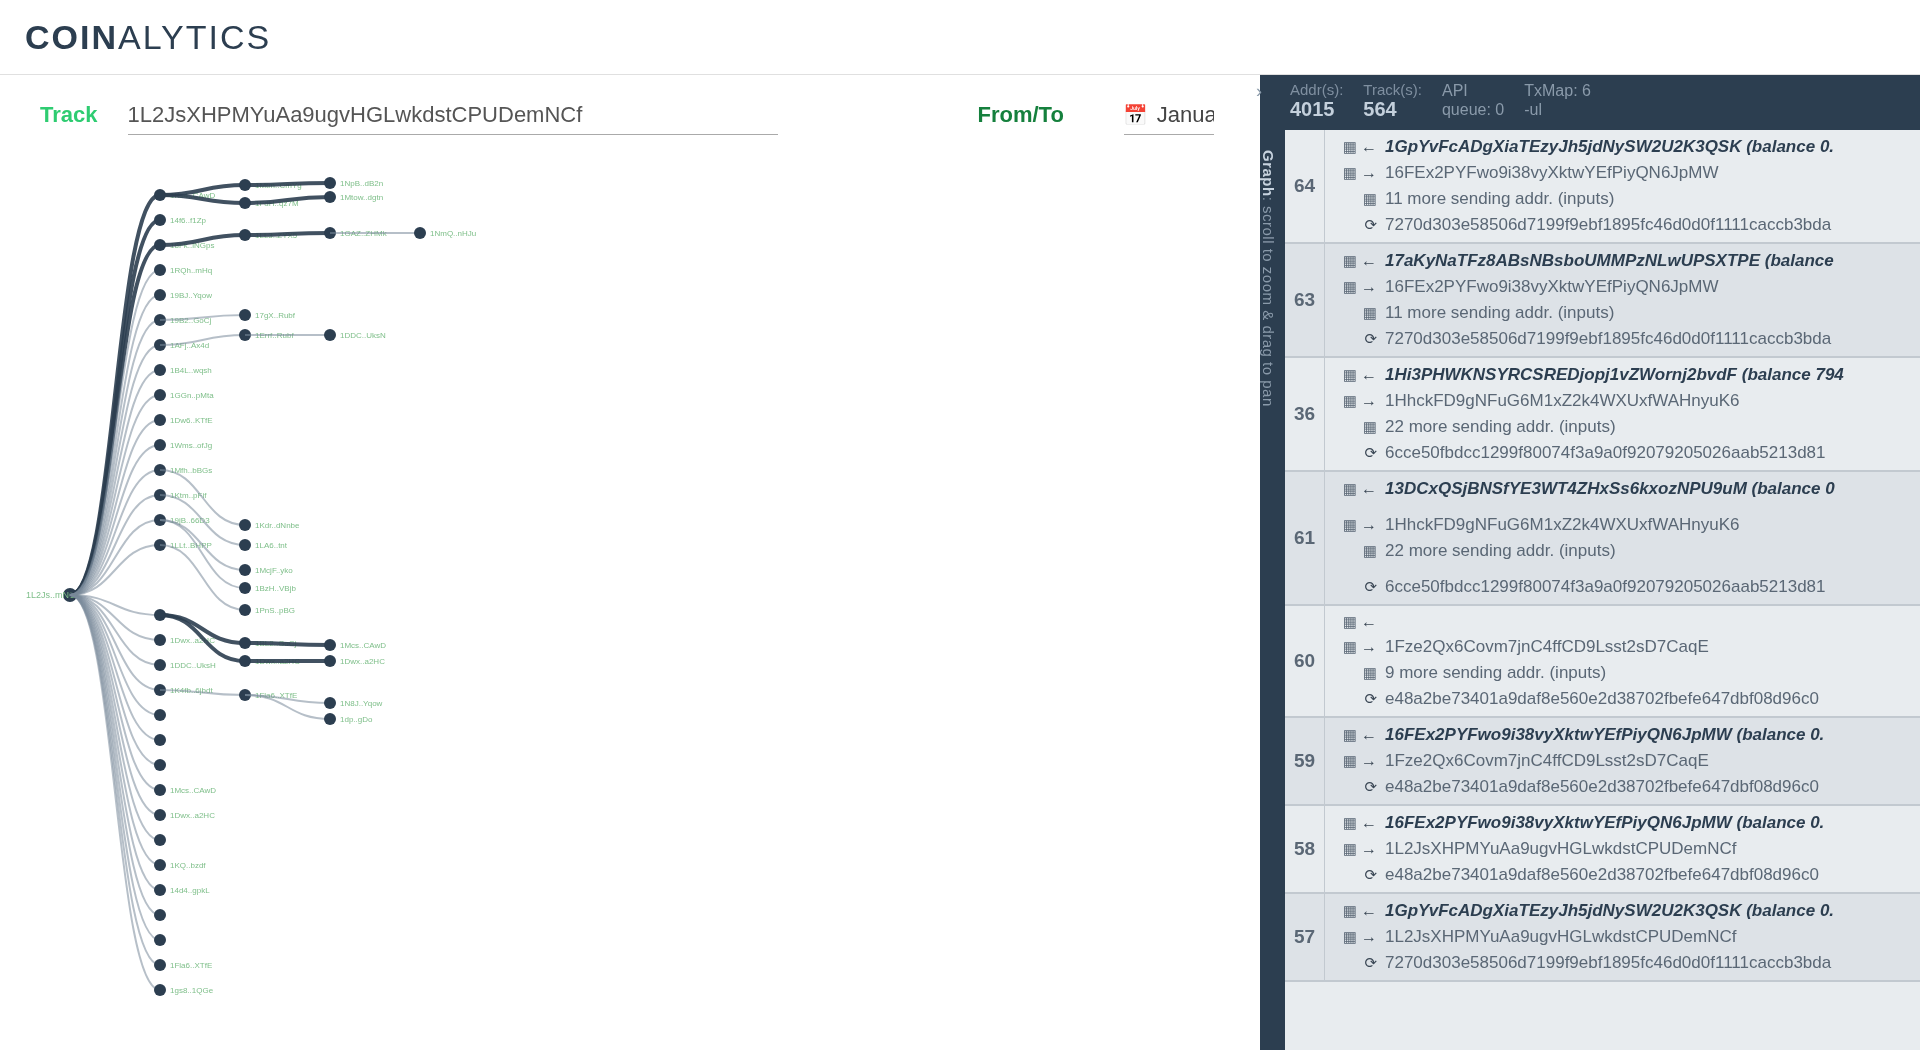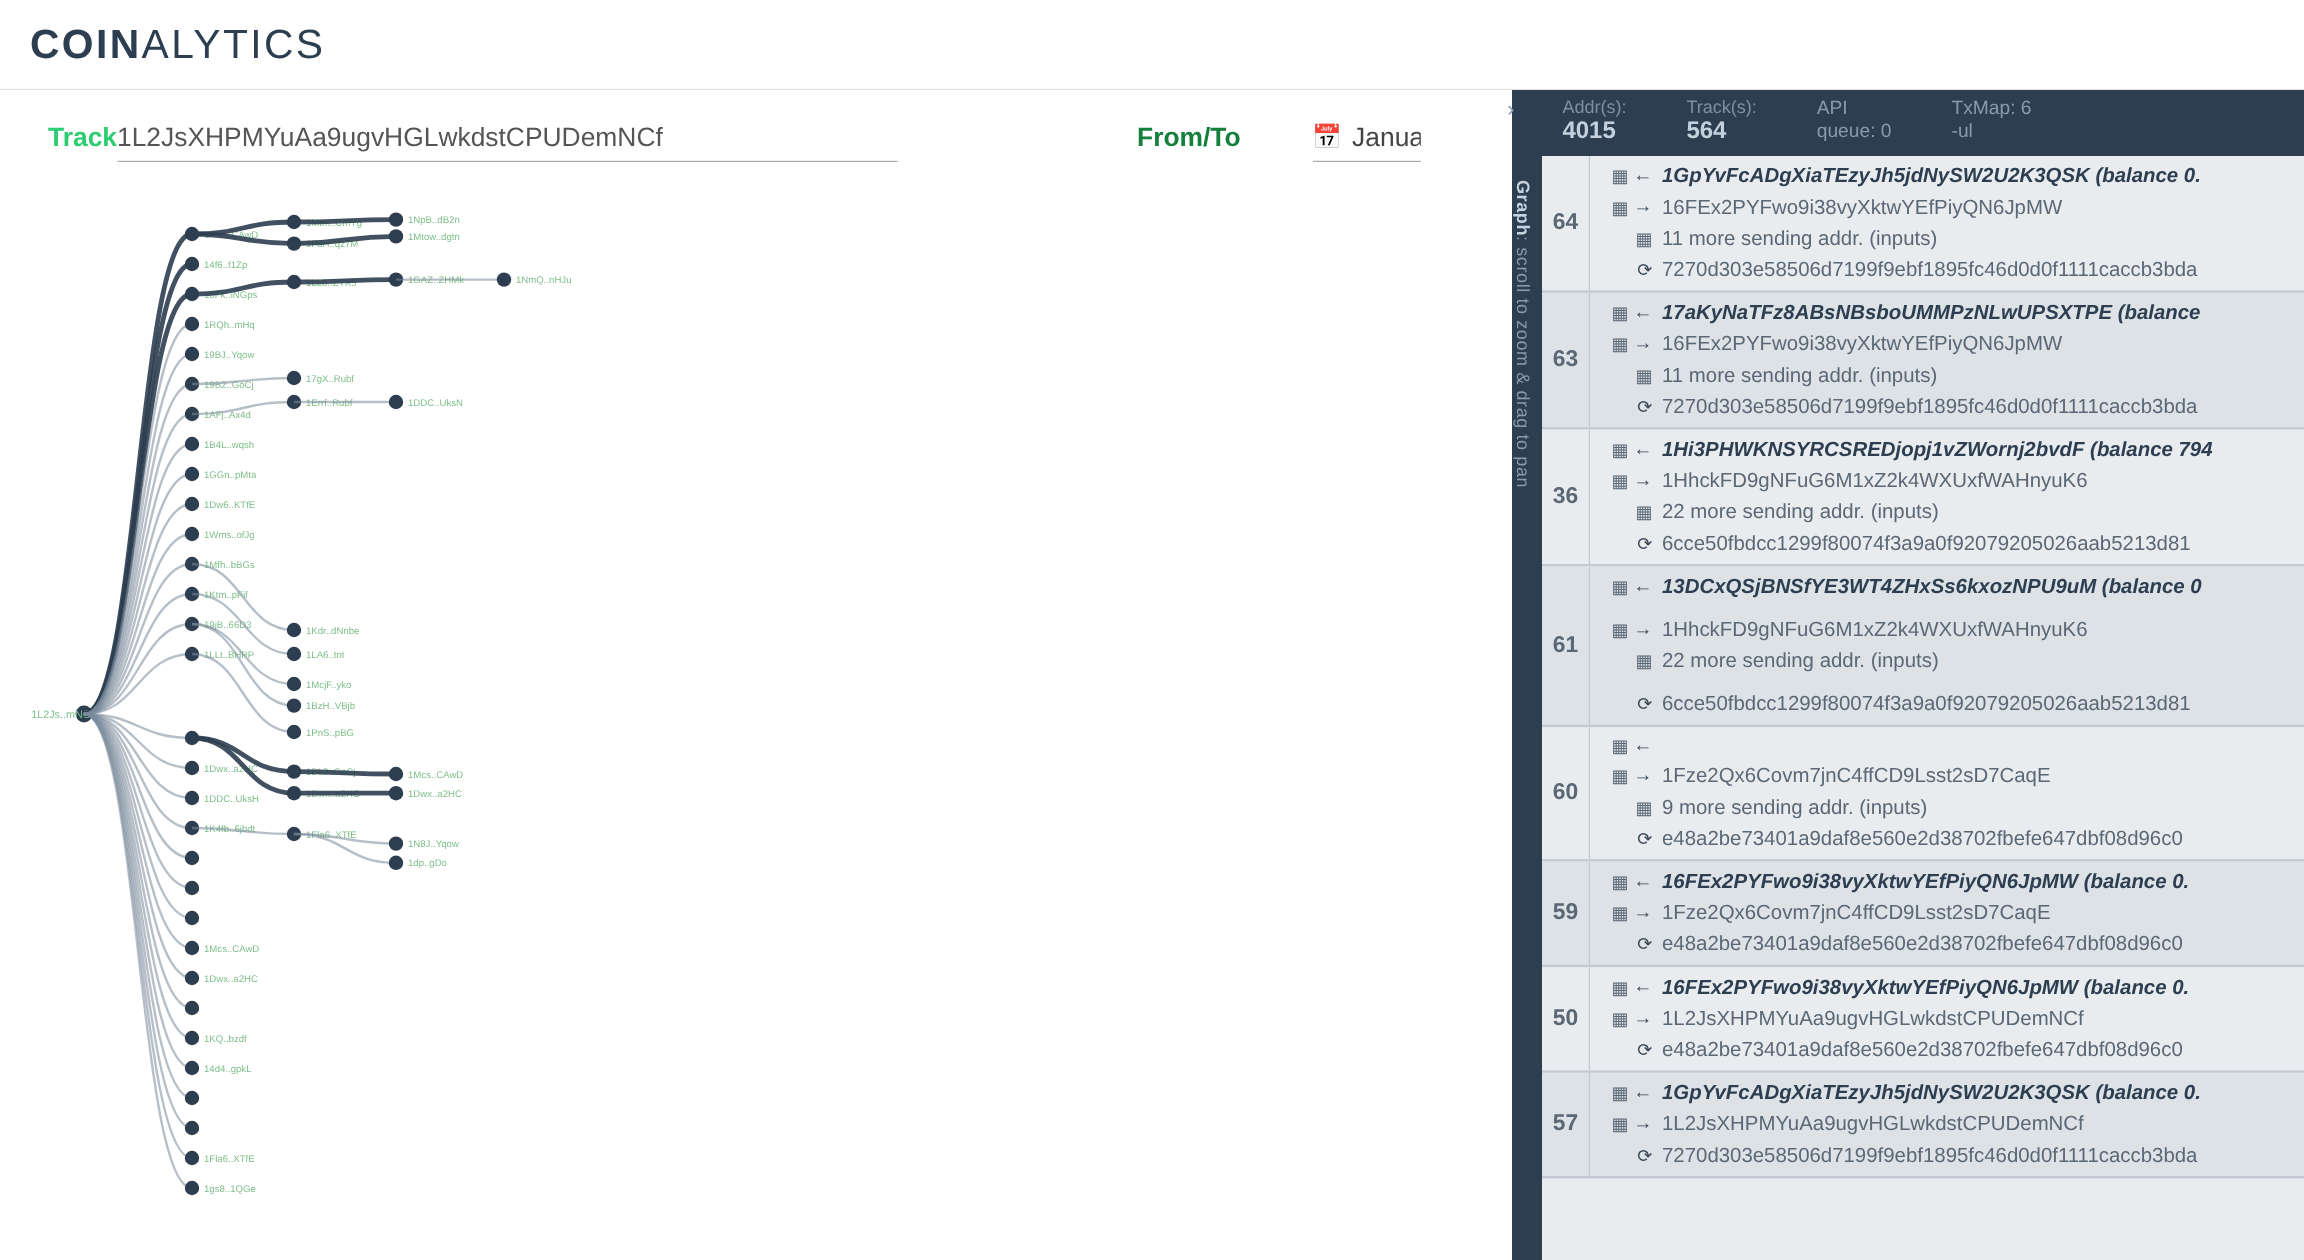--- a/index.html
+++ b/index.html
@@ -32,20 +32,21 @@
 .controls {
   height: 80px;
   display: flex;
   align-items: center;
   padding: 0 40px;
 }
 .track-label {
   color: #2ecc71;
   font-weight: 600;
   font-size: 22px;
+  margin-right: 30px;
 }
 .track-input {
   border: none;
   border-bottom: 1px solid #aaa;
   font-size: 22px;
   color: #555;
   width: 650px;
   padding: 6px 0;
   outline: none;
 }
@@ -107,23 +108,23 @@
   top: 75px;
   writing-mode: vertical-rl;
   color: #8a9aaa;
   font-size: 15px;
   letter-spacing: 0.5px;
 }
 .panel-vertical-text b { color: #c7d3df; font-weight: 700; }
 
 .stats-row {
   height: 55px;
-  padding: 6px 30px 0 42px;
-  display: flex;
-  gap: 50px;
+  padding: 6px 30px 0 30px;
+  display: flex;
+  gap: 20px;
   color: #aab7c4;
   font-size: 17px;
 }
 .stat { display: flex; flex-direction: column; }
 .stat-label { font-size: 15px; color: #7f8fa0; }
 .stat-value { font-size: 20px; font-weight: 700; color: #c4d0dc; }
 .stat-inline { font-size: 16px; color: #8a9aaa; line-height: 1.2; }
 
 .tx-list {
   position: absolute;
@@ -557,21 +558,21 @@
           </div>
           <div class="tx-line">
             <span class="tx-icons">
               <span class="refresh-icon">⟳</span>
             </span>
             <span><span class="tx-text">e48a2be73401a9daf8e560e2d38702fbefe647dbf08d96c0</span></span>
           </div>
         </div>
       </div>
       <div class="tx-item">
-        <div class="tx-num-col">50</div>
+        <div class="tx-num-col">58</div>
         <div class="tx-body">
           <div class="tx-line">
             <span class="tx-icons">
               <span class="qr-icon">▦</span>
               <span class="arrow-icon">←</span>
             </span>
             <span><span class="bold-addr">16FEx2PYFwo9i38vyXktwYEfPiyQN6JpMW</span><span class="bold-addr"> (balance 0.</span></span>
           </div>
           <div class="tx-line">
             <span class="tx-icons">

